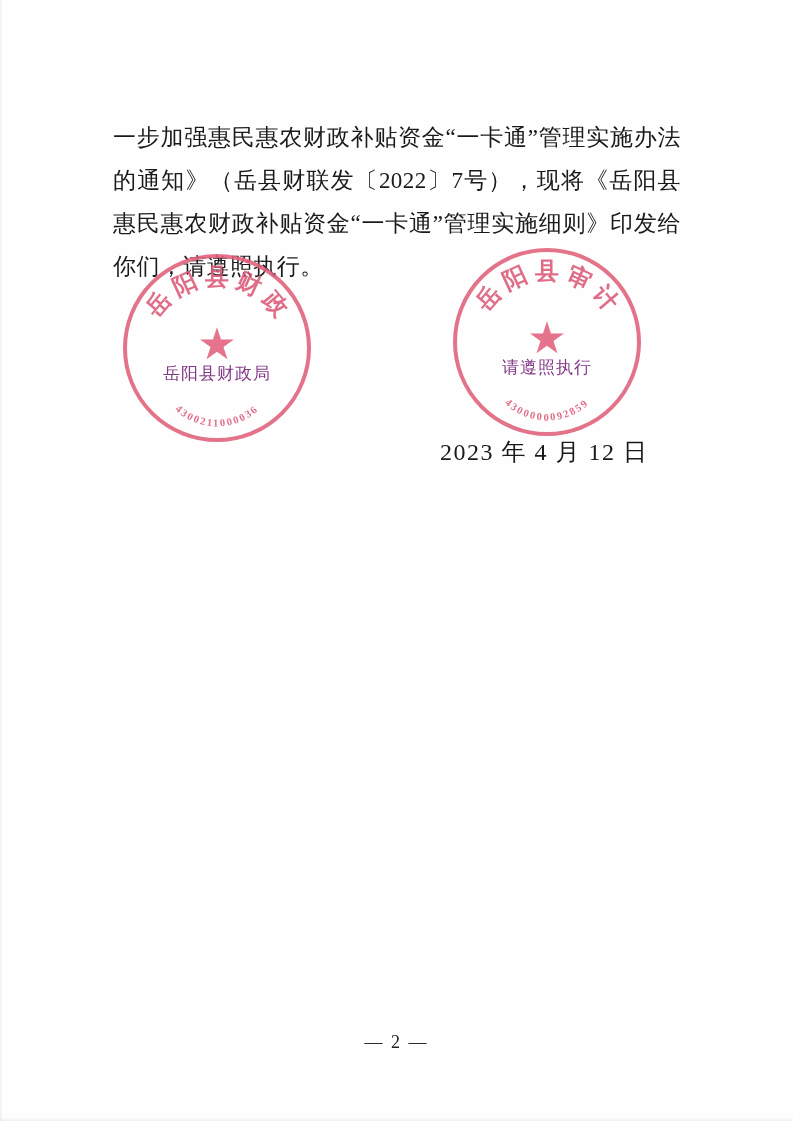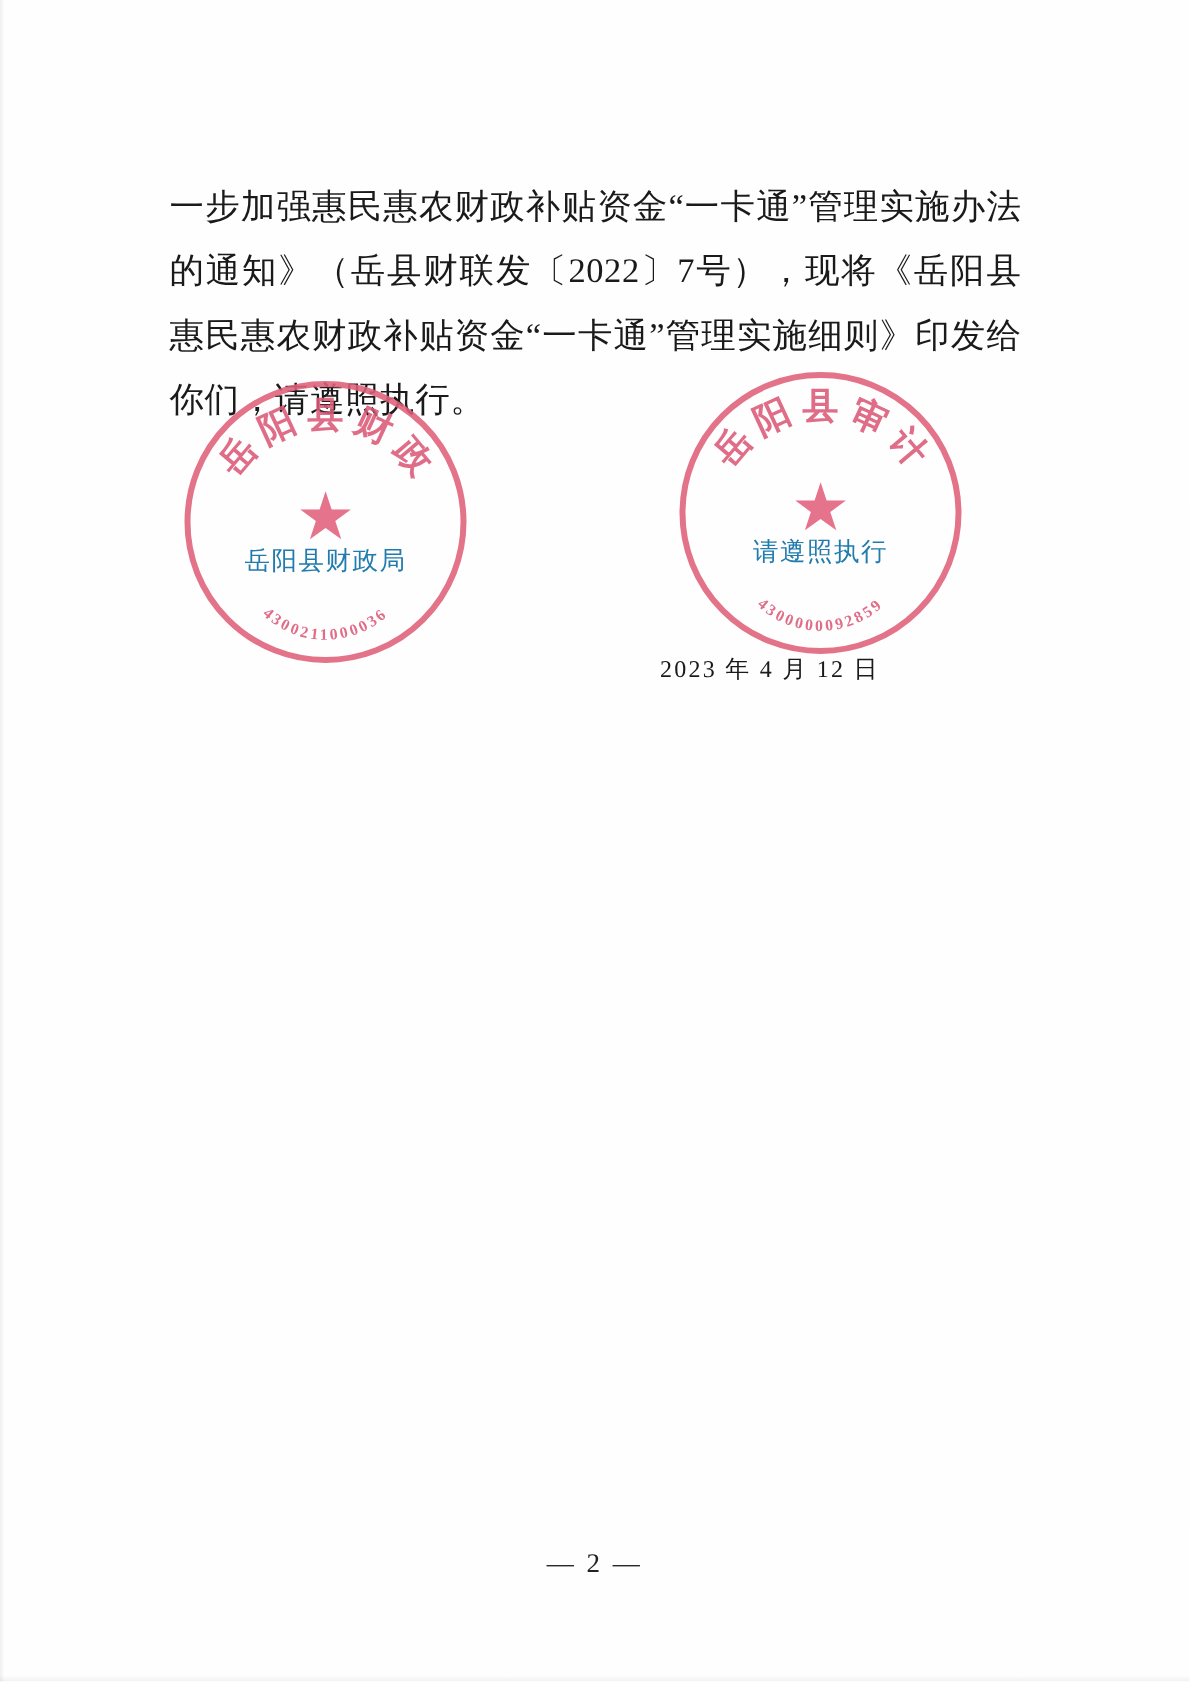--- a/index.html
+++ b/index.html
@@ -74,29 +74,29 @@
     font-family: "Liberation Serif", serif;
     font-weight: bold;
   }
   .seal-center-text {
     position: absolute;
     left: 0;
     right: 0;
     top: 104px;
     text-align: center;
     font-size: 17px;
-    color: #0369a1;
+    color: #701a75;
     font-family: "Liberation Serif", serif;
     letter-spacing: 1px;
   }
   .date-line {
     position: absolute;
     left: 440px;
     top: 436px;
-    font-size: 16px;
+    font-size: 24px;
     color: #1a1a1a;
     font-family: "Liberation Serif", serif;
     letter-spacing: 1.5px;
   }
   .page-number {
     position: absolute;
     left: 0;
     right: 0;
     top: 1032px;
     text-align: center;

